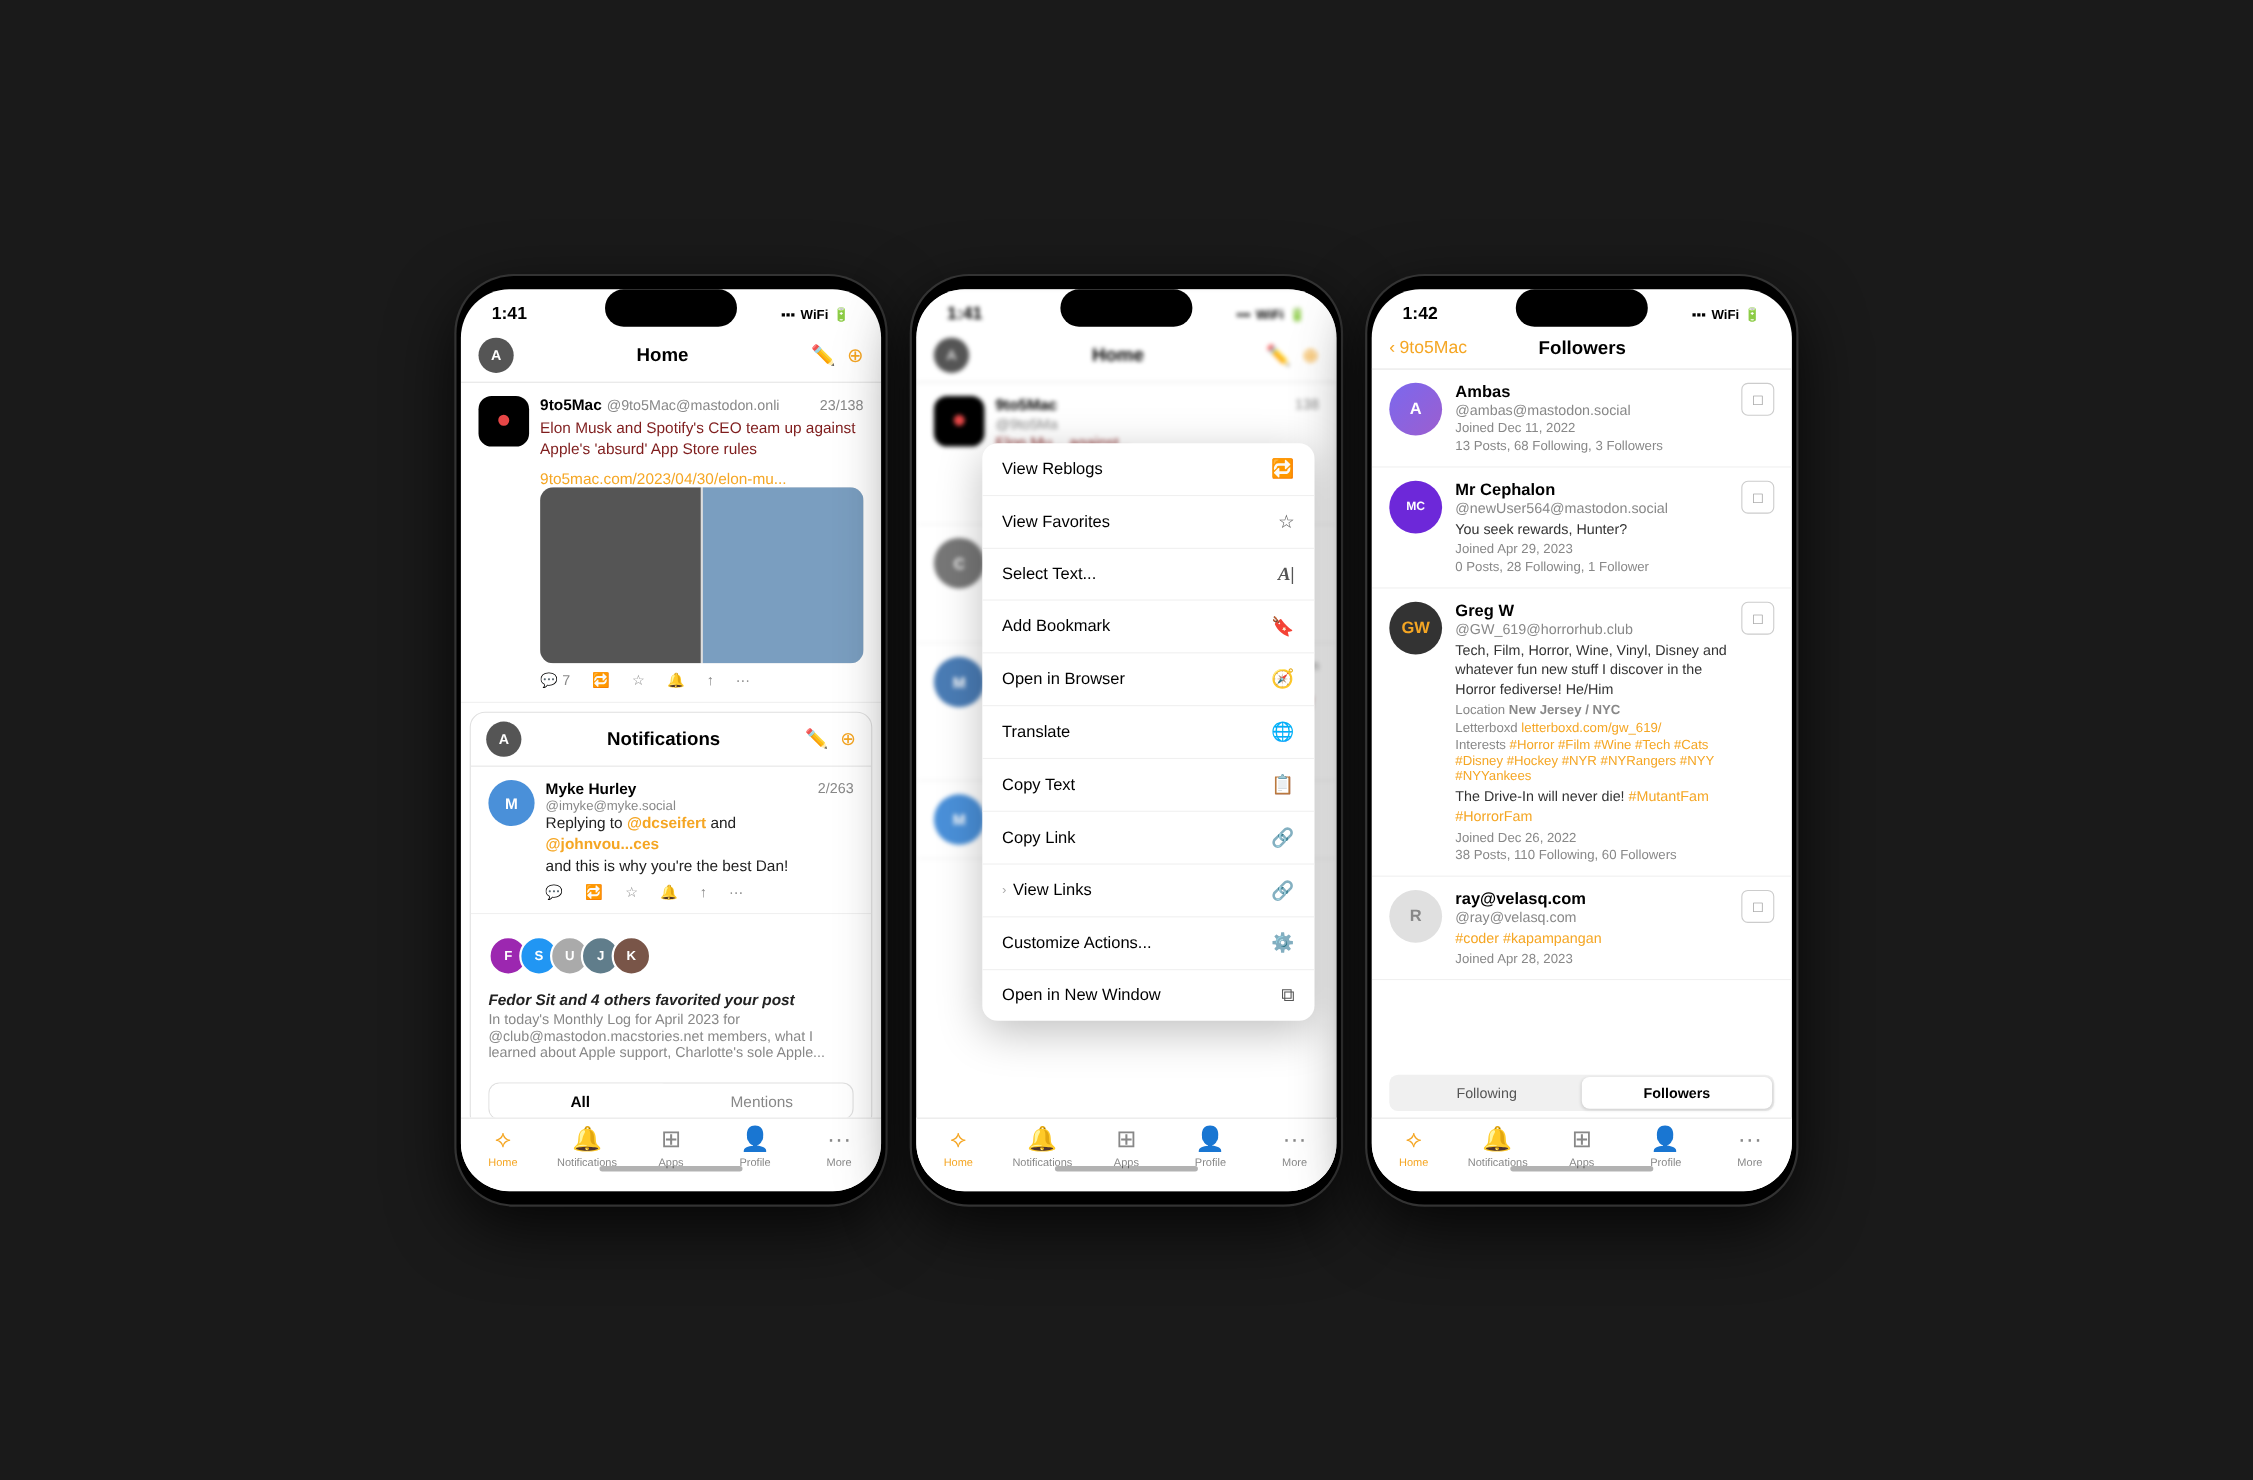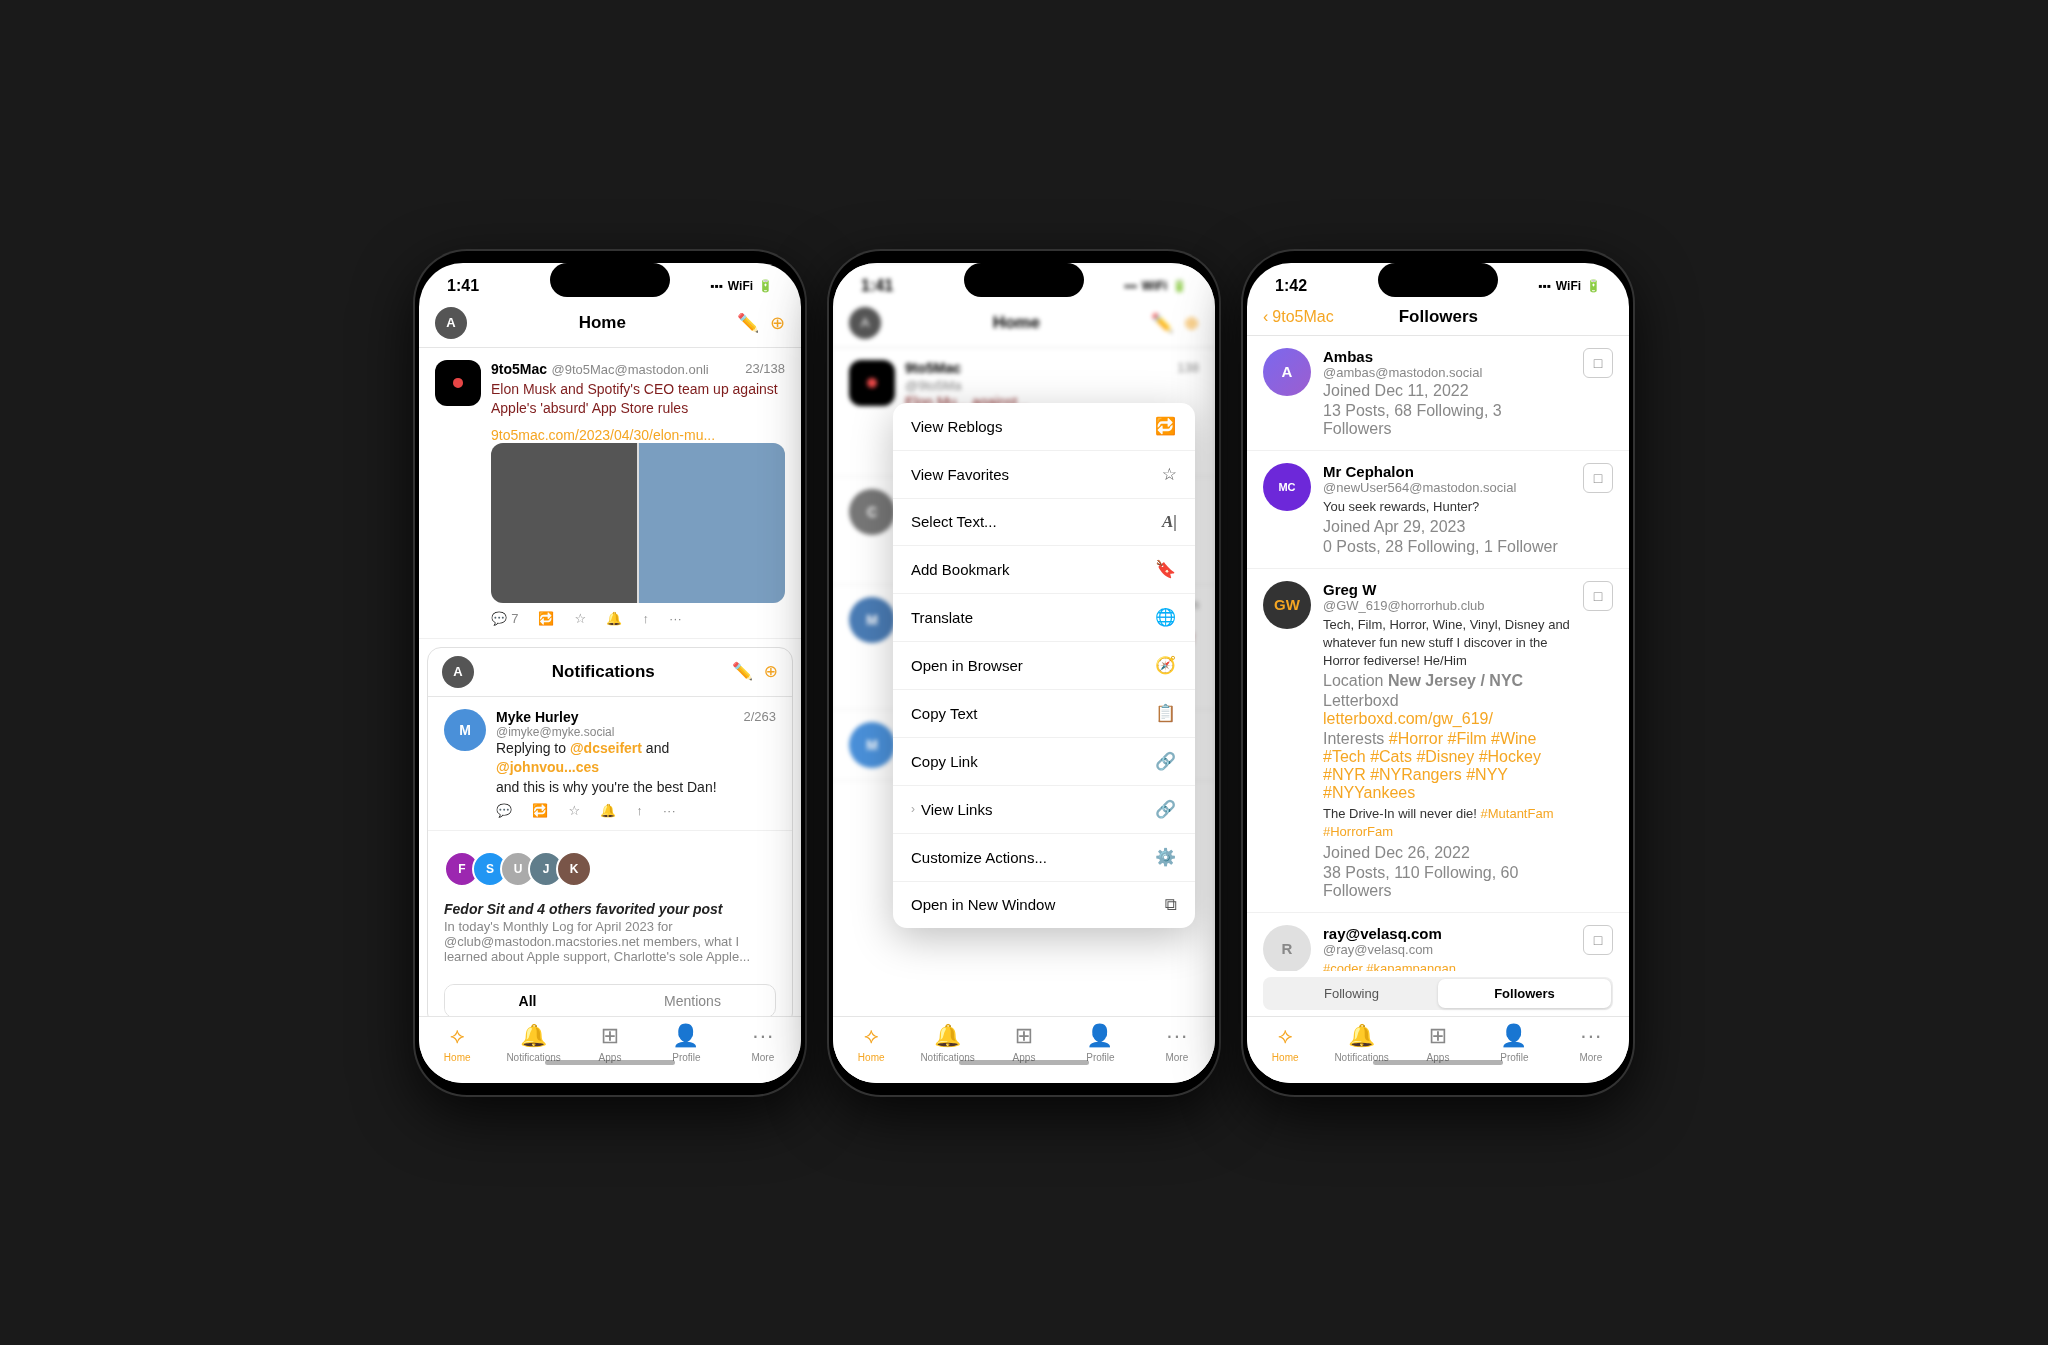--- a/index.html
+++ b/index.html
@@ -339,21 +339,21 @@
       font-size: 13px;
       color: #888;
     }
     .follower-bio {
       font-size: 13px;
       color: #333;
       margin-top: 3px;
       line-height: 1.4;
     }
     .follower-meta {
-      font-size: 16px;
+      font-size: 12px;
       color: #888;
       margin-top: 2px;
     }
     .follower-btn {
       width: 30px;
       height: 30px;
       border: 1px solid #ccc;
       border-radius: 6px;
       display: flex;
       align-items: center;
@@ -631,26 +631,26 @@
         </div>
         <div class="menu-item">
           <span>Select Text...</span>
           <span class="menu-item-icon" style="font-style:italic; font-weight:700; font-family:serif;">A|</span>
         </div>
         <div class="menu-item">
           <span>Add Bookmark</span>
           <span class="menu-item-icon">🔖</span>
         </div>
         <div class="menu-item">
+          <span>Open in Browser</span>
+          <span class="menu-item-icon">🧭</span>
+        </div>
+        <div class="menu-item">
           <span>Translate</span>
           <span class="menu-item-icon">🌐</span>
-        </div>
-        <div class="menu-item">
-          <span>Open in Browser</span>
-          <span class="menu-item-icon">🧭</span>
         </div>
         <div class="menu-item">
           <span>Copy Text</span>
           <span class="menu-item-icon">📋</span>
         </div>
         <div class="menu-item">
           <span>Copy Link</span>
           <span class="menu-item-icon">🔗</span>
         </div>
         <div class="menu-item">

